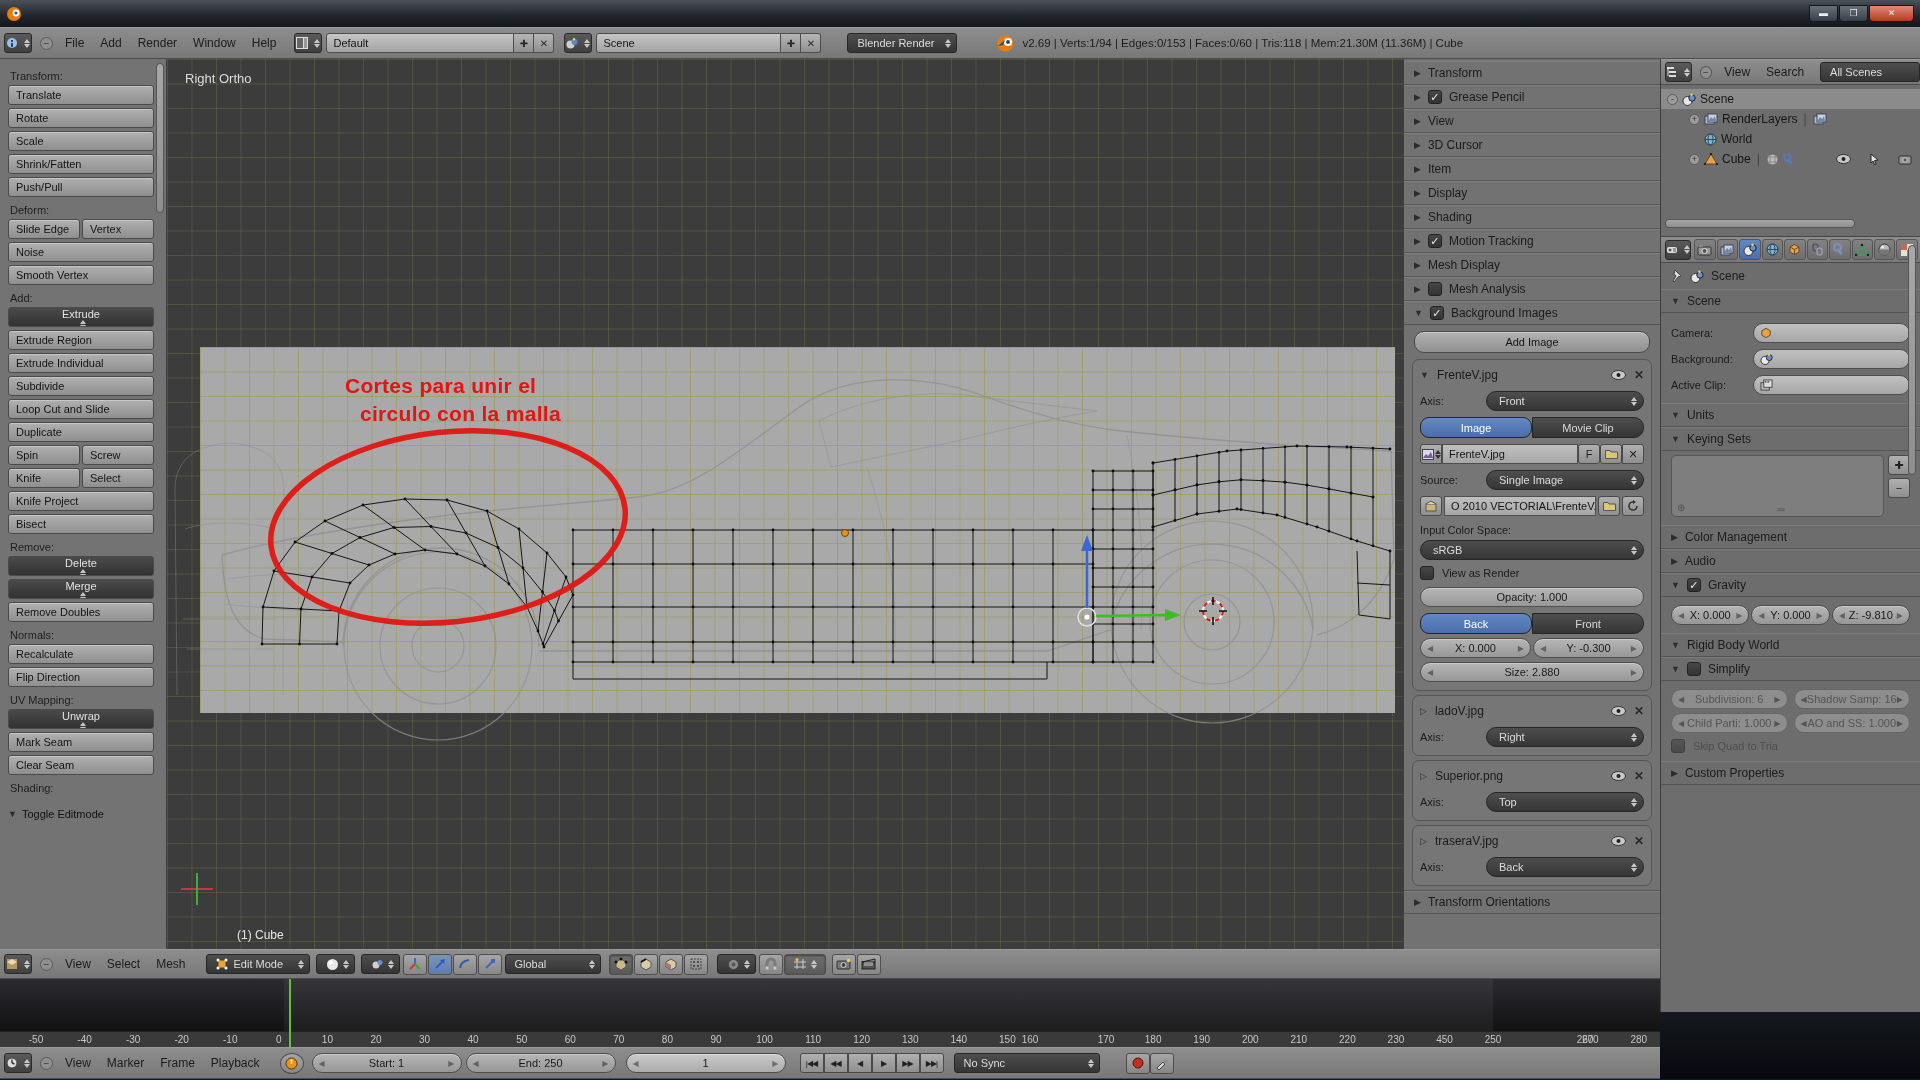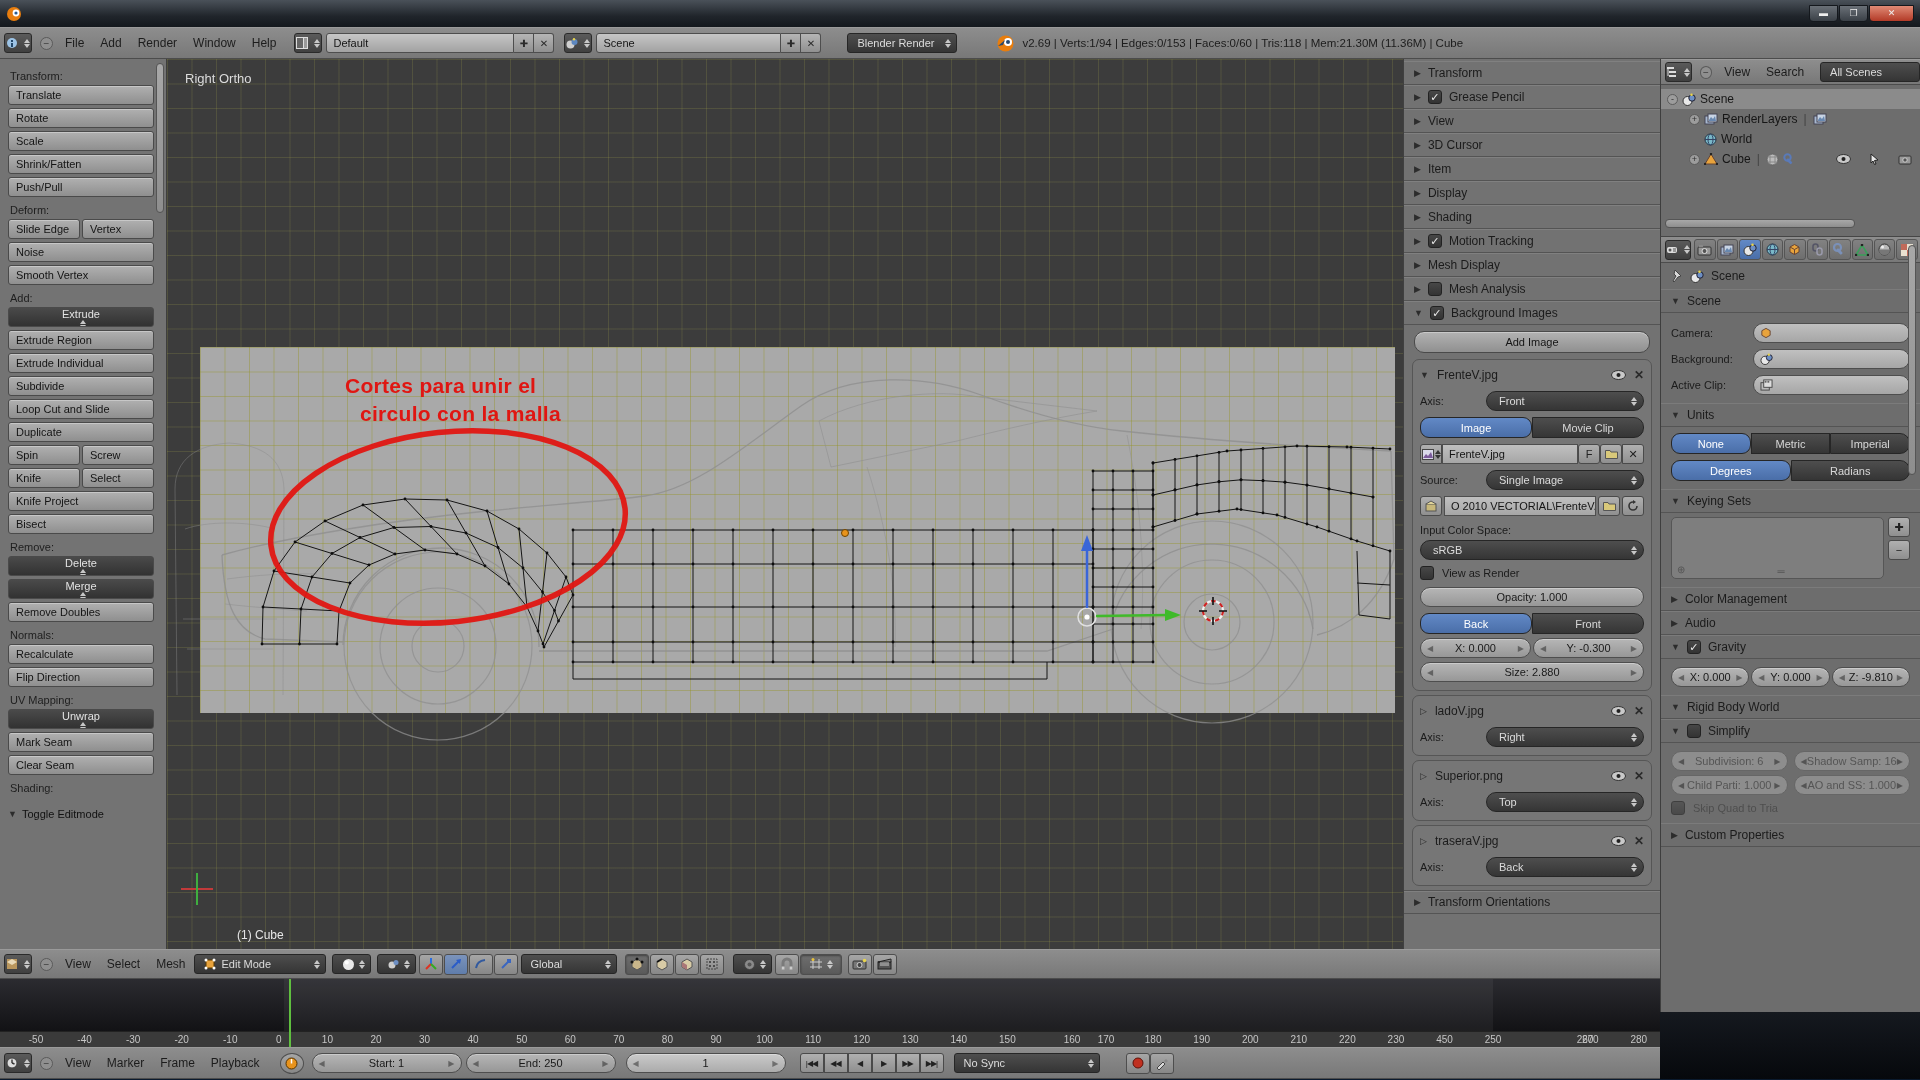--- a/index.html
+++ b/index.html
@@ -661,21 +661,21 @@
         <rect x="1" y="1" width="10" height="10" fill="#b9965d"></rect>
         <path d="M6,1 L11,4 L6,7 L1,4 Z" fill="#e8d9b8"></path>
       </svg>
     <span class="updown">
         <i class="u"></i>
         <i class="d"></i>
       </span>
   </div>
   <div class="minus-circle">−</div>
   <span id="v3d-menus"><span class="menu-item">View</span><span class="menu-item">Select</span><span class="menu-item">Mesh</span></span>
-  <div class="ddark" style="width:132px;margin-left:0">
+  <div class="ddark" style="width:104px;margin-left:12px">
     <svg width="12" height="12" viewBox="0 0 12 12" style="margin-right:6px">
         <rect x="2" y="2" width="8" height="8" fill="#e8a33c" stroke="#5a3a00"></rect>
         <circle cx="2" cy="2" r="1.5" fill="#fff"></circle>
         <circle cx="10" cy="2" r="1.5" fill="#fff"></circle>
         <circle cx="2" cy="10" r="1.5" fill="#fff"></circle>
         <circle cx="10" cy="10" r="1.5" fill="#fff"></circle>
       </svg>
     <span>Edit Mode</span>
     <span class="updown" style="margin-left:auto">
         <i class="u"></i>
@@ -1282,31 +1282,20 @@
             <rect x="8" y="2" width="2" height="2" fill="#666"></rect>
           </svg>
       </div>
     </div>
   </div>
 
   <div class="prop-sec">
       <span class="tri">▼</span>
       <span>Units</span>
     </div>
-  <div class="prop-body">
-    <div class="seg" style="margin-top:2px" id="units-seg">
-        <div class="sel">None</div>
-        <div>Metric</div>
-        <div>Imperial</div>
-      </div>
-    <div class="seg" id="angle-seg">
-        <div class="sel">Degrees</div>
-        <div>Radians</div>
-      </div>
-  </div>
 
   <div class="prop-sec">
       <span class="tri">▼</span>
       <span>Keying Sets</span>
     </div>
   <div class="prop-body" style="display:flex;gap:4px;">
     <div style="flex:1;height:62px;background:#7e7e7e;border:1px solid #565656;border-radius:5px;position:relative">
       <span style="position:absolute;left:5px;bottom:3px;font-size:10px;color:#555">⊕</span>
       <span style="position:absolute;left:50%;bottom:1px;font-size:10px;color:#555">═</span>
     </div>
@@ -1416,21 +1405,21 @@
     <span class="ruler-num" style="left: 570.27px;">60</span>
     <span class="ruler-num" style="left: 618.84px;">70</span>
     <span class="ruler-num" style="left: 667.41px;">80</span>
     <span class="ruler-num" style="left: 715.98px;">90</span>
     <span class="ruler-num" style="left: 764.55px;">100</span>
     <span class="ruler-num" style="left: 813.12px;">110</span>
     <span class="ruler-num" style="left: 861.69px;">120</span>
     <span class="ruler-num" style="left: 910.26px;">130</span>
     <span class="ruler-num" style="left: 958.83px;">140</span>
     <span class="ruler-num" style="left: 1007.4px;">150</span>
-    <span class="ruler-num" style="left: 1072px;">160</span>
+    <span class="ruler-num" style="left: 1030px;">160</span>
     <span class="ruler-num" style="left: 1106px;">170</span>
     <span class="ruler-num" style="left: 1153.11px;">180</span>
     <span class="ruler-num" style="left: 1201.68px;">190</span>
     <span class="ruler-num" style="left: 1250.25px;">200</span>
     <span class="ruler-num" style="left: 1298.82px;">210</span>
     <span class="ruler-num" style="left: 1347.39px;">220</span>
     <span class="ruler-num" style="left: 1395.96px;">230</span>
     <span class="ruler-num" style="left: 1444.53px;">450</span>
     <span class="ruler-num" style="left: 1493.1px;">250</span>
     <span class="ruler-num" style="left: 1585px;">260</span>

